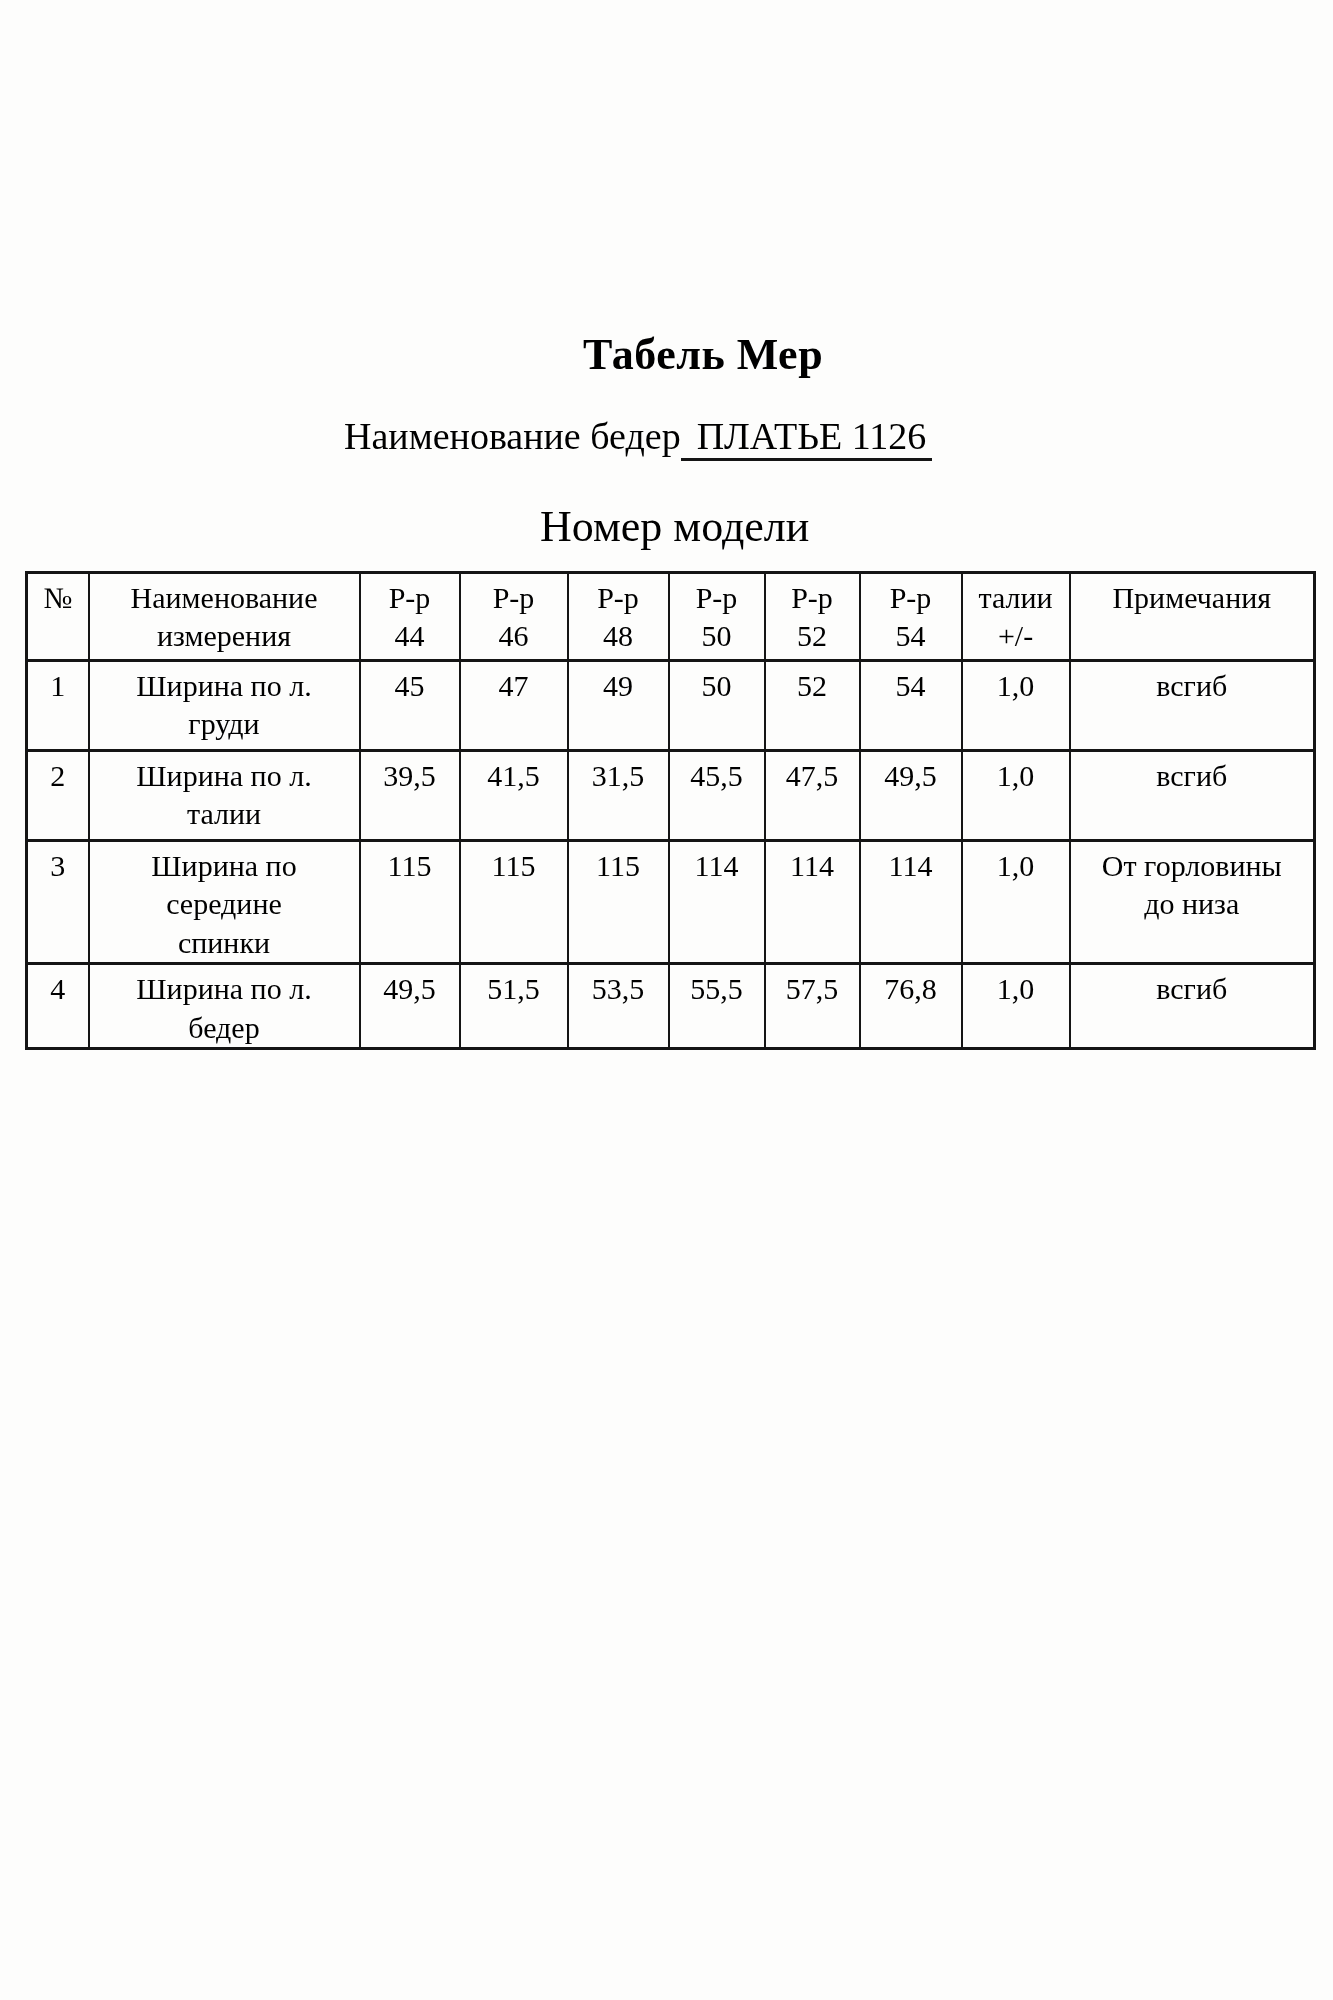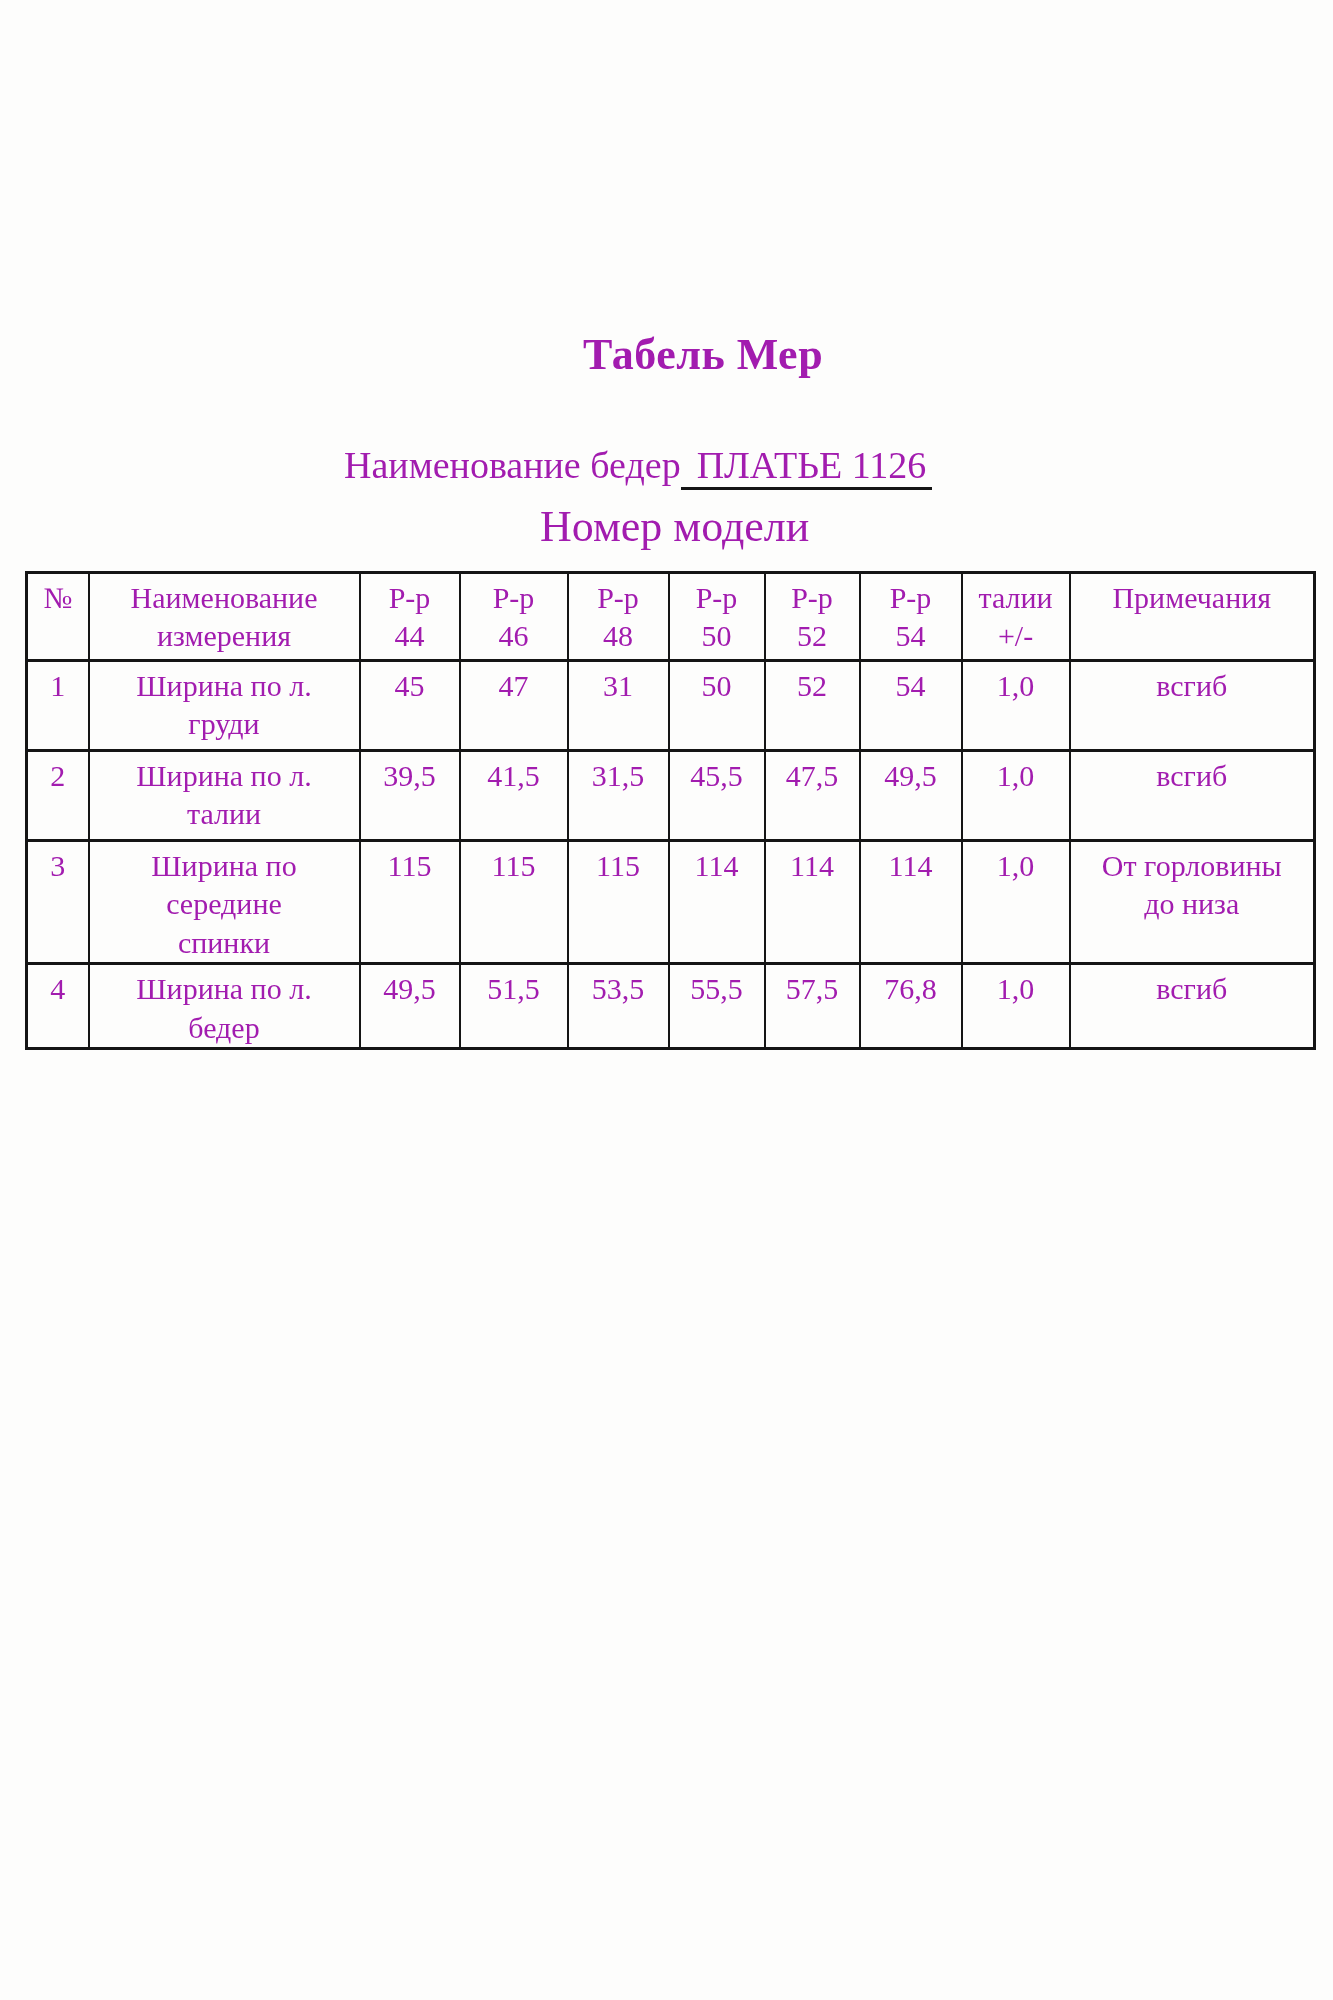--- a/index.html
+++ b/index.html
@@ -6,21 +6,21 @@
     margin: 0;
     padding: 0;
     background: #ffffff;
   }
   .page {
     position: relative;
     width: 1333px;
     height: 2000px;
     background: #fdfdfc;
     font-family: "Liberation Serif", "DejaVu Serif", serif;
-    color: #a21caf;
+    color: #000000;
     overflow: hidden;
   }
   .doc-title {
     position: absolute;
     top: 329px;
     left: 583px;
     font-size: 44px;
     font-weight: bold;
     letter-spacing: 0.5px;
     white-space: nowrap;
@@ -30,21 +30,20 @@
     top: 414px;
     left: 344px;
     font-size: 38px;
     white-space: nowrap;
   }
   .model-name-value {
     display: inline-block;
     padding-left: 16px;
     padding-right: 6px;
     border-bottom: 3px solid #151515;
-    margin-top: 29px;
   }
   .model-number-line {
     position: absolute;
     top: 501px;
     left: 540px;
     font-size: 44px;
     white-space: nowrap;
   }
   table.meas-table {
     position: absolute;
@@ -134,21 +133,21 @@
         <th>Примечания</th>
       </tr>
     </thead>
     <tbody>
       <tr class="row-1">
         <td>1</td>
         <td>Ширина по л.
 груди</td>
         <td>45</td>
         <td>47</td>
-        <td>31</td>
+        <td>49</td>
         <td>50</td>
         <td>52</td>
         <td>54</td>
         <td>1,0</td>
         <td>всгиб</td>
       </tr>
       <tr class="row-2">
         <td>2</td>
         <td>Ширина по л.
 талии</td>

